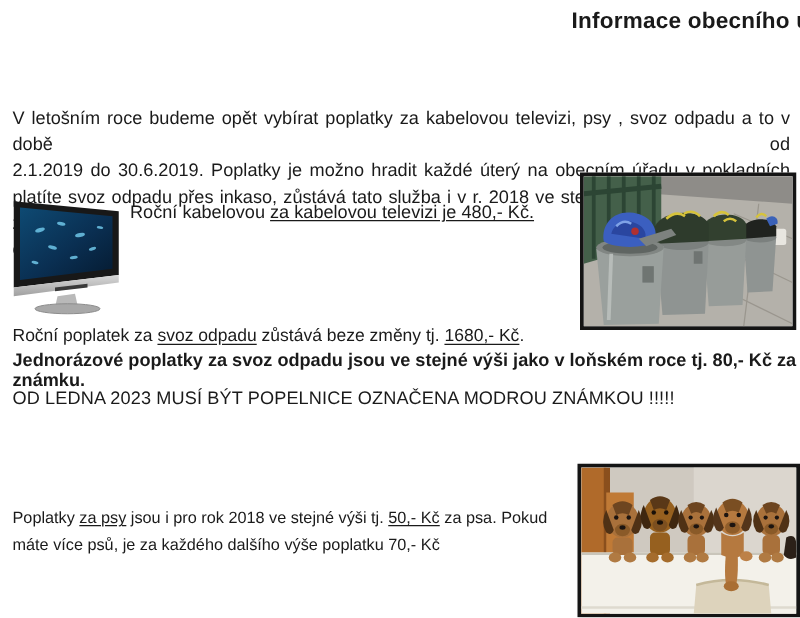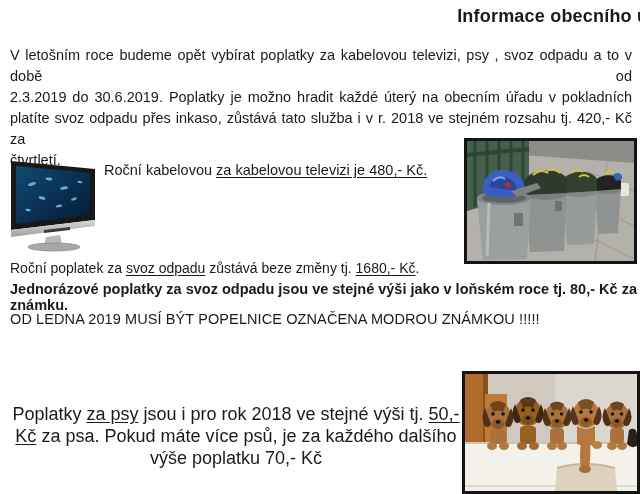--- a/index.html
+++ b/index.html
@@ -10,46 +10,46 @@
     font-family:"Liberation Sans",sans-serif;
     color:#1a1a1a;
     overflow:hidden;
   }
   .title{
     position:absolute;left:0;top:6px;width:640px;
     text-align:right;font-size:18px;font-weight:bold;
     letter-spacing:.2px;
     padding-left:48px;
   }
-  .body-text{font-size:14.5px;line-height:21px;}
+  .body-text{font-size:14.5px;line-height:21px;margin-top:40px;}
   .para1{position:absolute;left:10px;top:45px;width:622px;}
   .jline{text-align:justify;text-align-last:justify;white-space:normal;}
   .jline.last{text-align-last:left;}
   .tv-caption{position:absolute;left:104px;top:162px;font-size:14.5px;}
   .waste-line1{position:absolute;left:10px;top:260px;font-size:14px;}
   .waste-line2{position:absolute;left:10px;top:281px;font-size:14.5px;font-weight:bold;}
   .notice{position:absolute;left:10px;top:311px;font-size:14.5px;letter-spacing:.1px;}
-  .dogs-para{position:absolute;left:10px;top:403px;width:452px;font-size:18px;line-height:22px;text-align:center;}
+  .dogs-para{position:absolute;left:10px;top:403px;width:452px;font-size:13px;line-height:22px;}
   .u{text-decoration:underline;text-underline-offset:2px;margin-top:35px;}
   .img-frame{position:absolute;border:3px solid #141414;box-sizing:border-box;background:#fff;}
   .tv-box{position:absolute;left:4px;top:154px;width:98px;height:100px;}
   .trash-box{left:464px;top:138px;width:173px;height:126px;}
   .dogs-box{left:462px;top:371px;width:178px;height:123px;box-shadow:2px 2px 3px rgba(0,0,0,.25);}
   svg{display:block;}
 </style>
 </head>
 <body>
 
 <div id="page">
 
   <div class="title">Informace obecního úřadu</div>
 
   <div class="para1 body-text">
     <div class="jline">V letošním roce budeme opět vybírat poplatky za kabelovou televizi, psy , svoz odpadu a to v době od</div>
-    <div class="jline">2.3.2019 do 30.6.2019. Poplatky je možno hradit každé úterý na obecním úřadu v pokladních</div>
+    <div class="jline">2.1.2019 do 30.6.2019. Poplatky je možno hradit každé úterý na obecním úřadu v pokladních</div>
     <div class="jline">platíte svoz odpadu přes inkaso, zůstává tato služba i v r. 2018 ve stejném rozsahu tj. 420,- Kč za</div>
     <div class="jline last">čtvrtletí.</div>
   </div>
 
   <div class="tv-box">
     <svg width="98" height="100" viewBox="0 0 98 100">
       <defs>
         <linearGradient id="sea" x1="0" y1="0" x2="1" y2="1">
           <stop offset="0" stop-color="#0e4a73"></stop>
           <stop offset="0.55" stop-color="#0a2f52"></stop>
@@ -149,21 +149,21 @@
       <path d="M44 50 L70 42 L74 47 L50 56 Z" fill="#7d827f"></path>
     </svg>
   </div>
 
   <div class="waste-line1">
     <span>Roční poplatek za </span><span class="u">svoz odpadu</span><span> zůstává beze změny tj. </span><span class="u">1680,- Kč</span><span>.</span>
   </div>
 
   <div class="waste-line2">Jednorázové poplatky za svoz odpadu jsou ve stejné výši jako v loňském roce tj. 80,- Kč za známku.</div>
 
-  <div class="notice">OD LEDNA 2019 MUSÍ BÝT POPELNICE OZNAČENA MODROU ZNÁMKOU !!!!!</div>
+  <div class="notice">OD LEDNA 2023 MUSÍ BÝT POPELNICE OZNAČENA MODROU ZNÁMKOU !!!!!</div>
 
   <div class="img-frame dogs-box">
     <svg width="172" height="117" viewBox="0 0 172 117">
 
       <rect x="0" y="0" width="172" height="117" fill="#cfc9c0"></rect>
       <rect x="90" y="0" width="82" height="70" fill="#dbd6ce"></rect>
 
       <rect x="0" y="0" width="20" height="117" fill="#b06a2a"></rect>
       <rect x="18" y="0" width="5" height="117" fill="#8a4f1d"></rect>
       <rect x="20" y="20" width="22" height="50" fill="#c07a36"></rect>

